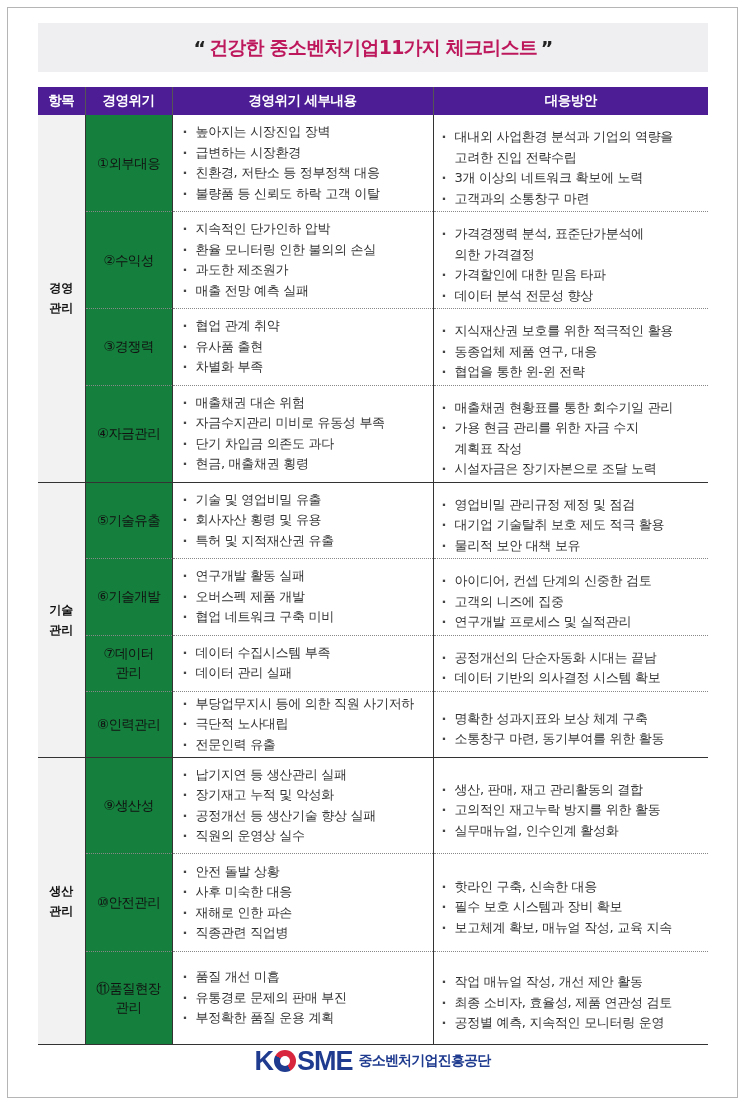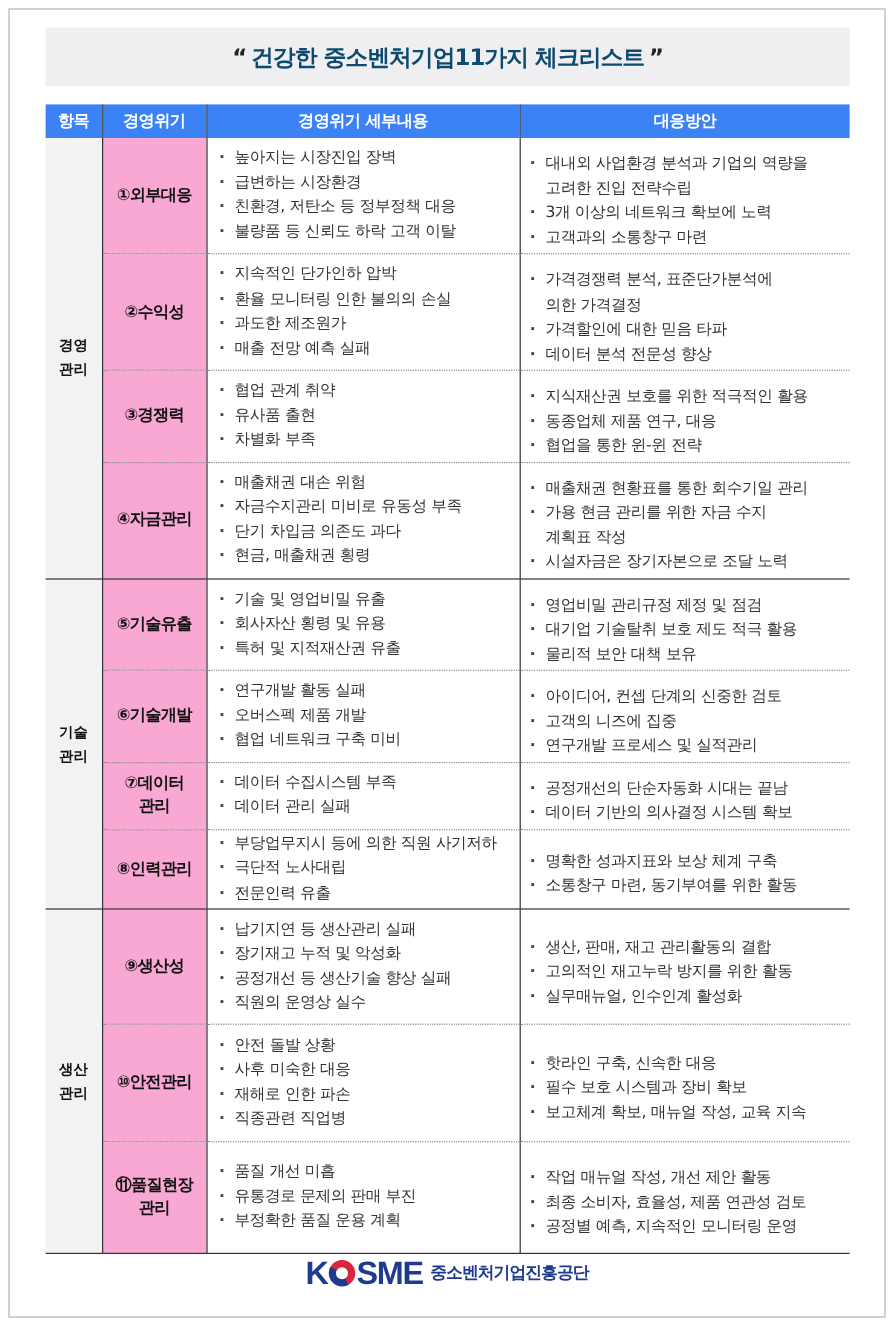--- a/index.html
+++ b/index.html
@@ -7,44 +7,44 @@
   body { font-family: "DejaVu Sans", "Liberation Sans", sans-serif; color: #222; position: relative; }
   .frame {
     position: absolute; left: 7px; top: 7px; width: 731px; height: 1091px;
     border: 1px solid #b5b5b5; background: #fff;
   }
   .title-bar {
     position: absolute; left: 38px; top: 23px; width: 670px; height: 49px;
     background: #efeff1; display: flex; align-items: center; justify-content: center;
     font-size: 19px; font-weight: bold; letter-spacing: -0.8px; white-space: nowrap;
   }
-  .title-bar .hl { color: #0c4a6e; }
+  .title-bar .hl { color: #be185d; }
   .title-bar .dk { color: #1a1a1a; }
   .title-bar .q { color: #222; margin: 0 4px; }
 
   table.checklist {
     position: absolute; left: 38px; top: 87px; width: 670px;
     border-collapse: collapse; table-layout: fixed;
   }
   table.checklist col.c1 { width: 47px; }
   table.checklist col.c2 { width: 87px; }
   table.checklist col.c3 { width: 261px; }
   table.checklist col.c4 { width: 275px; }
   thead th {
-    background: #3b82f6; color: #fff; height: 28px; font-size: 13.5px; font-weight: bold;
+    background: #4c1d95; color: #fff; height: 28px; font-size: 13.5px; font-weight: bold;
     text-align: center; border-right: 1px solid #555; letter-spacing: -0.5px;
   }
   thead th:last-child { border-right: none; }
   td { vertical-align: middle; }
   td.cat {
     background: #f2f2f2; text-align: center; font-weight: bold; font-size: 12px;
     line-height: 20px; color: #111; border-right: 1px solid #333; border-bottom: 1.5px solid #333;
   }
   td.crisis {
-    background: #f9a8d4; text-align: center; font-weight: bold; font-size: 13.5px;
+    background: #15803d; text-align: center; font-weight: normal; font-size: 13.5px;
     line-height: 19px; color: #111; border-right: 1px solid #333; letter-spacing: -0.6px;
   }
   td.detail { border-right: 1px solid #333; padding: 2px 0 2px 10px; }
   td.resp { padding: 12px 0 2px 8px; }
   tr.dot td.crisis, tr.dot td.detail, tr.dot td.resp { border-bottom: 1px dotted #888; margin-left: 31px; }
   tr.solid td.crisis, tr.solid td.detail, tr.solid td.resp { border-bottom: 1.5px solid #333; }
   ul.items { list-style: none; }
   ul.items li {
     font-size: 13px; line-height: 20.5px; color: #333; position: relative; padding-left: 13px;
     letter-spacing: -0.3px; white-space: nowrap;

